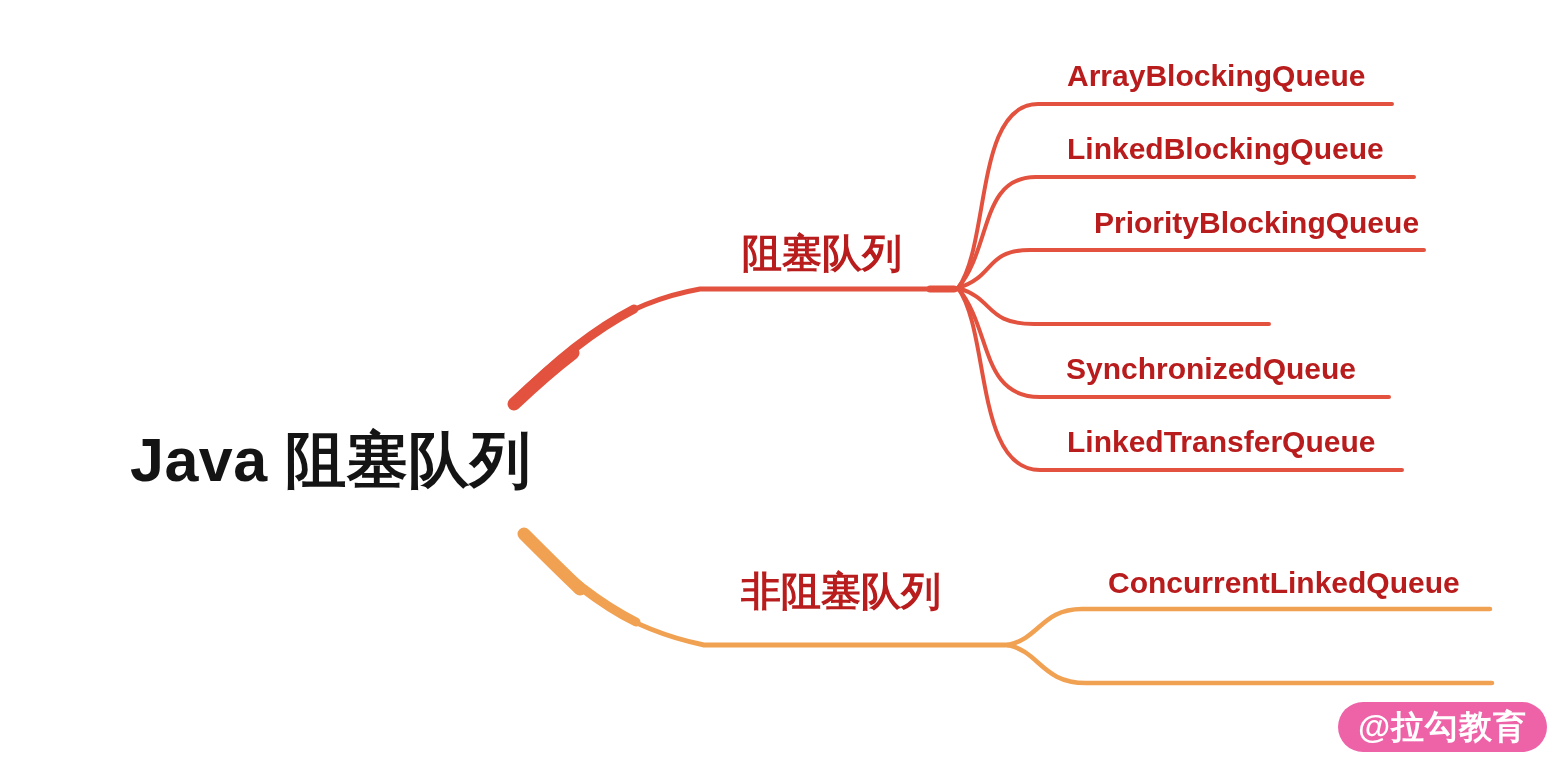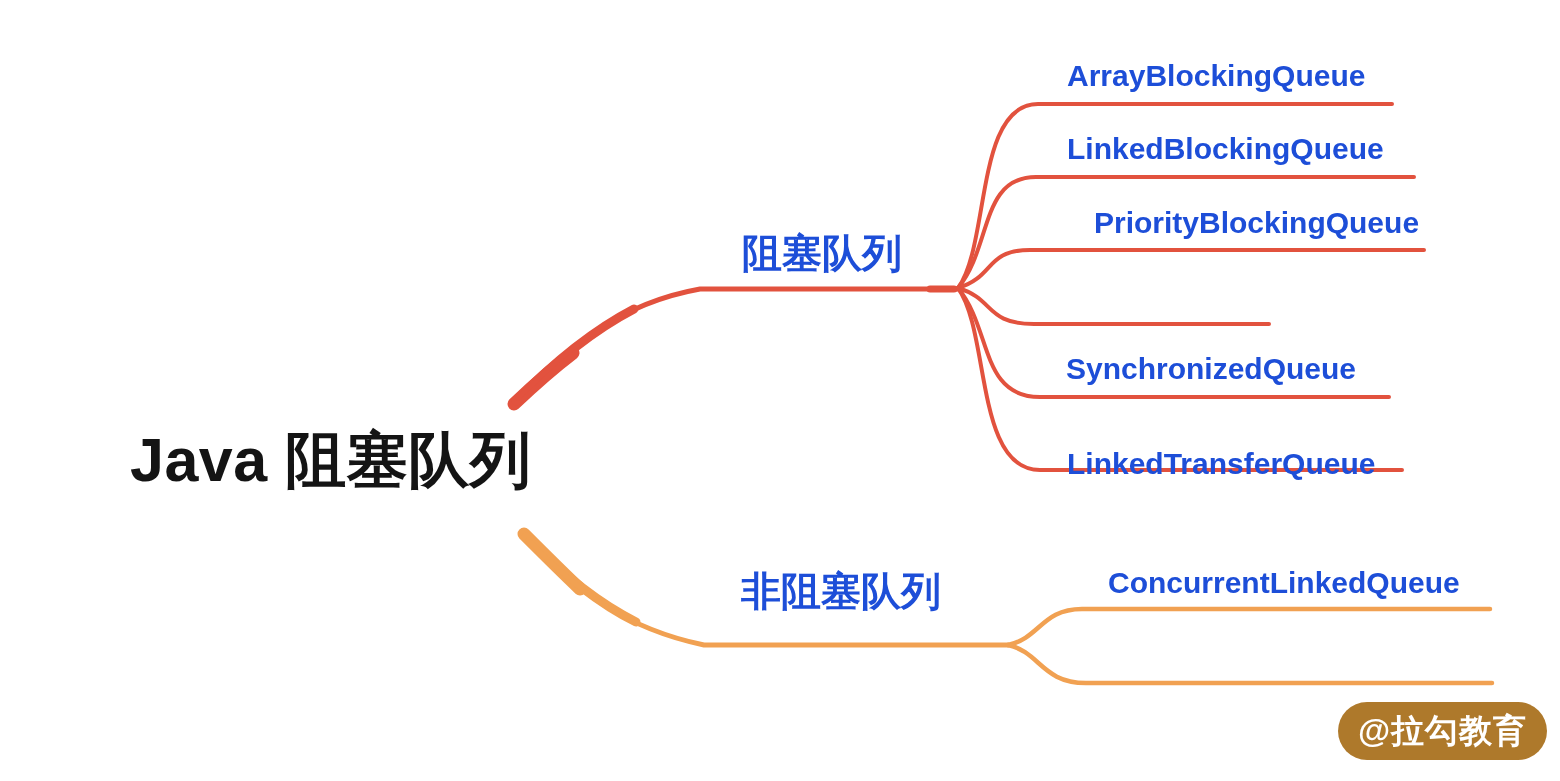--- a/index.html
+++ b/index.html
@@ -2,40 +2,40 @@
 <html><head>
 <meta charset="utf-8">
 <style>
   html,body{margin:0;padding:0;background:#fff;}
   .canvas{
     position:relative;width:1560px;height:781px;background:#ffffff;
     overflow:hidden;font-family:"Liberation Sans",sans-serif;
   }
   .connectors{position:absolute;left:0;top:0;width:1560px;height:781px;}
   .connectors path{fill:none;}
-  .label{position:absolute;white-space:nowrap;color:#1d4ed8;}
+  .label{position:absolute;white-space:nowrap;color:#b91c1c;}
   .root-label{
     left:130px;top:424px;font-size:61px;font-weight:800;color:#141414;
     letter-spacing:0.5px;line-height:1.2;
   }
   .branch-label{font-size:40px;font-weight:bold;line-height:48px;}
   .branch-label.blocking{left:742px;top:212px;margin-top:17px;}
   .branch-label.nonblocking{left:741px;top:567px;}
   .leaf{font-size:30px;font-weight:600;line-height:37px;}
   .leaf.r1{left:1067px;top:57px;}
   .leaf.r2{left:1067px;top:130px;}
   .leaf.r3{left:1066px;top:204px;margin-left:28px;}
   .leaf.r4{left:1067px;top:277px;}
   .leaf.r5{left:1066px;top:350px;text-align:right;}
-  .leaf.r6{left:1067px;top:445px;}
+  .leaf.r6{left:1067px;top:423px;}
   .leaf.n1{left:1108px;top:564px;}
   .leaf.n2{left:1108px;top:635px;}
   .watermark{
-    position:absolute;left:1338px;top:702px;width:209px;height:58px;
-    background:#a16207;opacity:0.85;border-radius:29px;
+    position:absolute;left:1338px;top:702px;width:209px;height:50px;
+    background:#ec4899;opacity:0.85;border-radius:29px;
     display:flex;align-items:center;justify-content:center;
     color:#FFFFFF;font-size:33px;font-weight:bold;letter-spacing:1px;
   }
 </style>
 </head>
 <body>
 
 <div class="canvas">
 
   <svg class="connectors" viewBox="0 0 1560 781" xmlns="http://www.w3.org/2000/svg">

